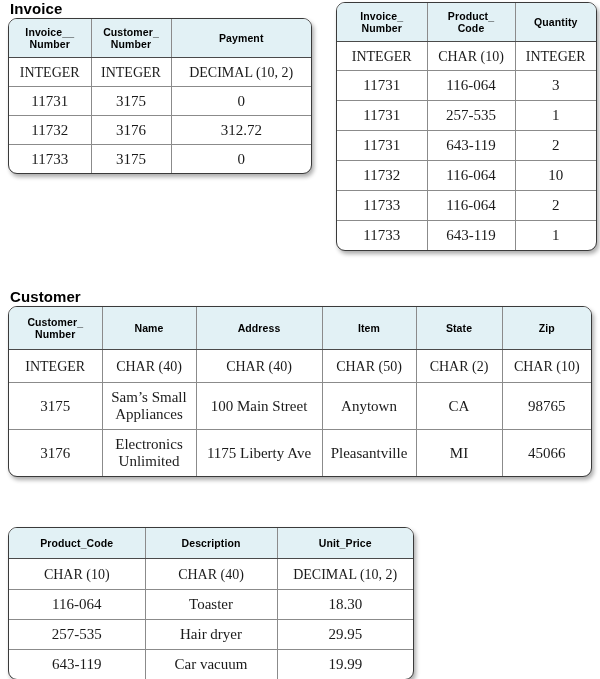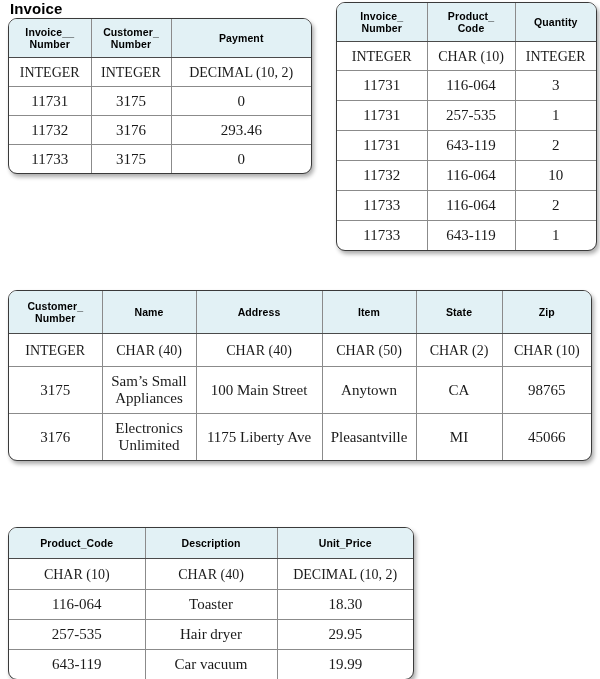--- a/index.html
+++ b/index.html
@@ -163,21 +163,21 @@
           <td>DECIMAL (10,  2)</td>
         </tr>
         <tr class="data-row">
           <td>11731</td>
           <td>3175</td>
           <td>0</td>
         </tr>
         <tr class="data-row">
           <td>11732</td>
           <td>3176</td>
-          <td>293.46</td>
+          <td>312.72</td>
         </tr>
         <tr class="data-row">
           <td>11733</td>
           <td>3175</td>
           <td>0</td>
         </tr>
       </tbody>
     </table>
   </div>
 </div>
@@ -232,20 +232,21 @@
           <td>11733</td>
           <td>643-119</td>
           <td>1</td>
         </tr>
       </tbody>
     </table>
   </div>
 </div>
 
 <div class="table-block" id="block-customer">
+  <div class="table-title">Customer</div>
   <div class="table-shell">
     <table class="schema" id="tbl-customer">
       <colgroup>
           <col class="c0">
           <col class="c1">
           <col class="c2">
           <col class="c3">
           <col class="c4">
           <col class="c5">
         </colgroup>

